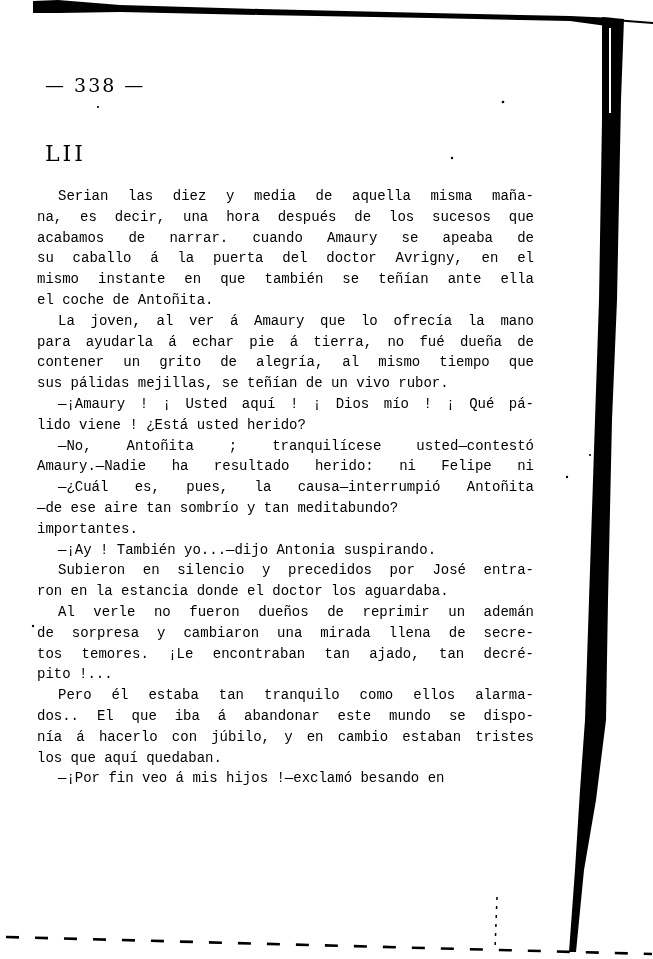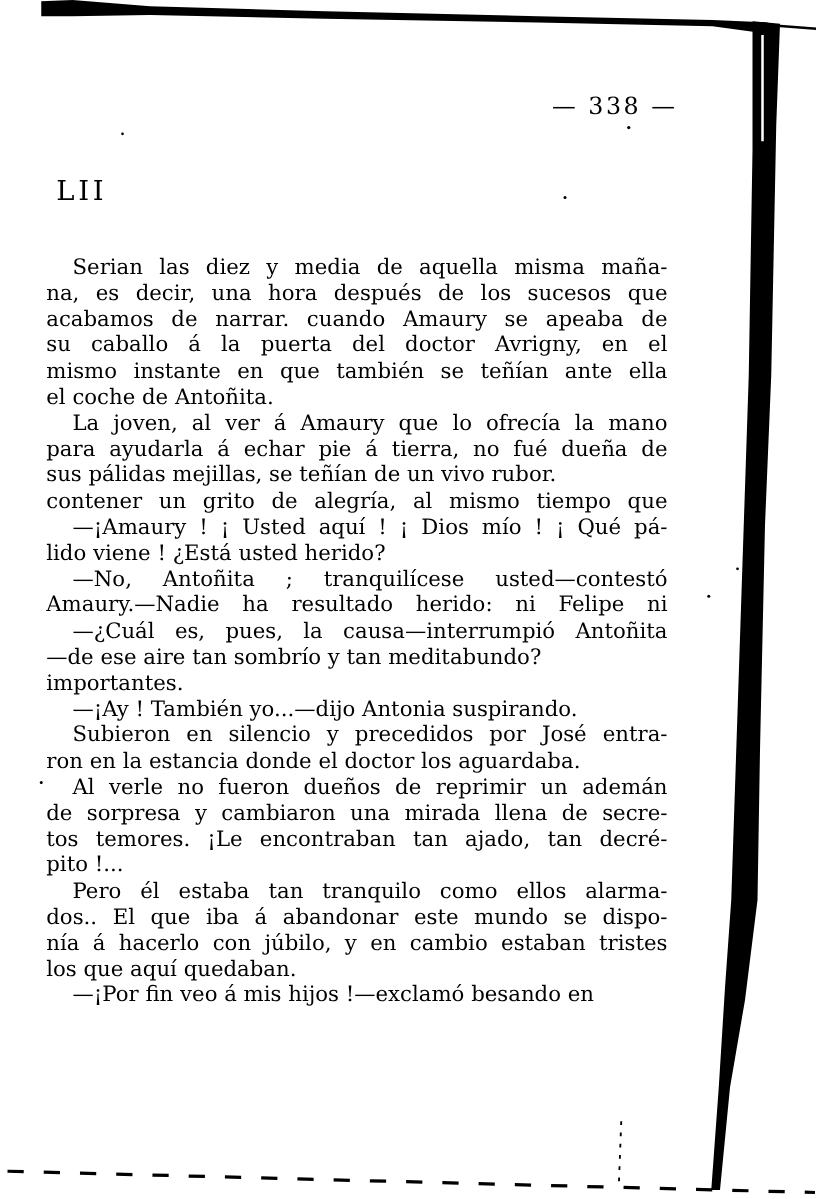--- a/index.html
+++ b/index.html
@@ -22,41 +22,42 @@
     inset: 0;
     width: 653px;
     height: 959px;
     pointer-events: none;
   }
   .page-number {
     position: absolute;
     top: 74px;
     left: 45px;
     width: 497px;
-    text-align: right;
+    text-align: left;
     font-size: 19px;
     letter-spacing: 2px;
     white-space: pre;
   }
   .chapter-heading {
     position: absolute;
     top: 141px;
     left: 45px;
     width: 497px;
     text-align: left;
     font-size: 22px;
     letter-spacing: 3px;
   }
   .body-text {
     position: absolute;
-    top: 204px;
+    top: 186px;
     left: 37px;
     width: 497px;
-    font-size: 17px;
+    font-size: 14px;
     line-height: 20.8px;
+    font-family: Liberation Mono, monospace;
   }
   .para { margin: 0; padding: 0; }
   .line {
     height: 20.8px;
     text-align: justify;
     text-align-last: justify;
     overflow: visible;
     white-space: normal;
   }
   .line.first { text-indent: 21px; }
@@ -100,22 +101,22 @@
         <div class="line first">Serian las diez y media de aquella misma maña-</div>
         <div class="line">na, es decir, una hora después de los sucesos que</div>
         <div class="line">acabamos de narrar. cuando Amaury se apeaba de</div>
         <div class="line">su caballo á la puerta del doctor Avrigny, en el</div>
         <div class="line">mismo instante en que también se teñían ante ella</div>
         <div class="line last">el coche de Antoñita.</div>
       </div>
       <div class="para">
         <div class="line first">La joven, al ver á Amaury que lo ofrecía la mano</div>
         <div class="line">para ayudarla á echar pie á tierra, no fué dueña de</div>
+        <div class="line">contener un grito de alegría, al mismo tiempo que</div>
         <div class="line last">sus pálidas mejillas, se teñían de un vivo rubor.</div>
-        <div class="line">contener un grito de alegría, al mismo tiempo que</div>
       </div>
       <div class="para">
         <div class="line first">—¡Amaury ! ¡ Usted aquí ! ¡ Dios mío ! ¡ Qué pá-</div>
         <div class="line last">lido viene ! ¿Está usted herido?</div>
       </div>
       <div class="para">
         <div class="line first">—No, Antoñita ; tranquilícese usted—contestó</div>
         <div class="line">Amaury.—Nadie ha resultado herido: ni Felipe ni</div>
       </div>
       <div class="para">

